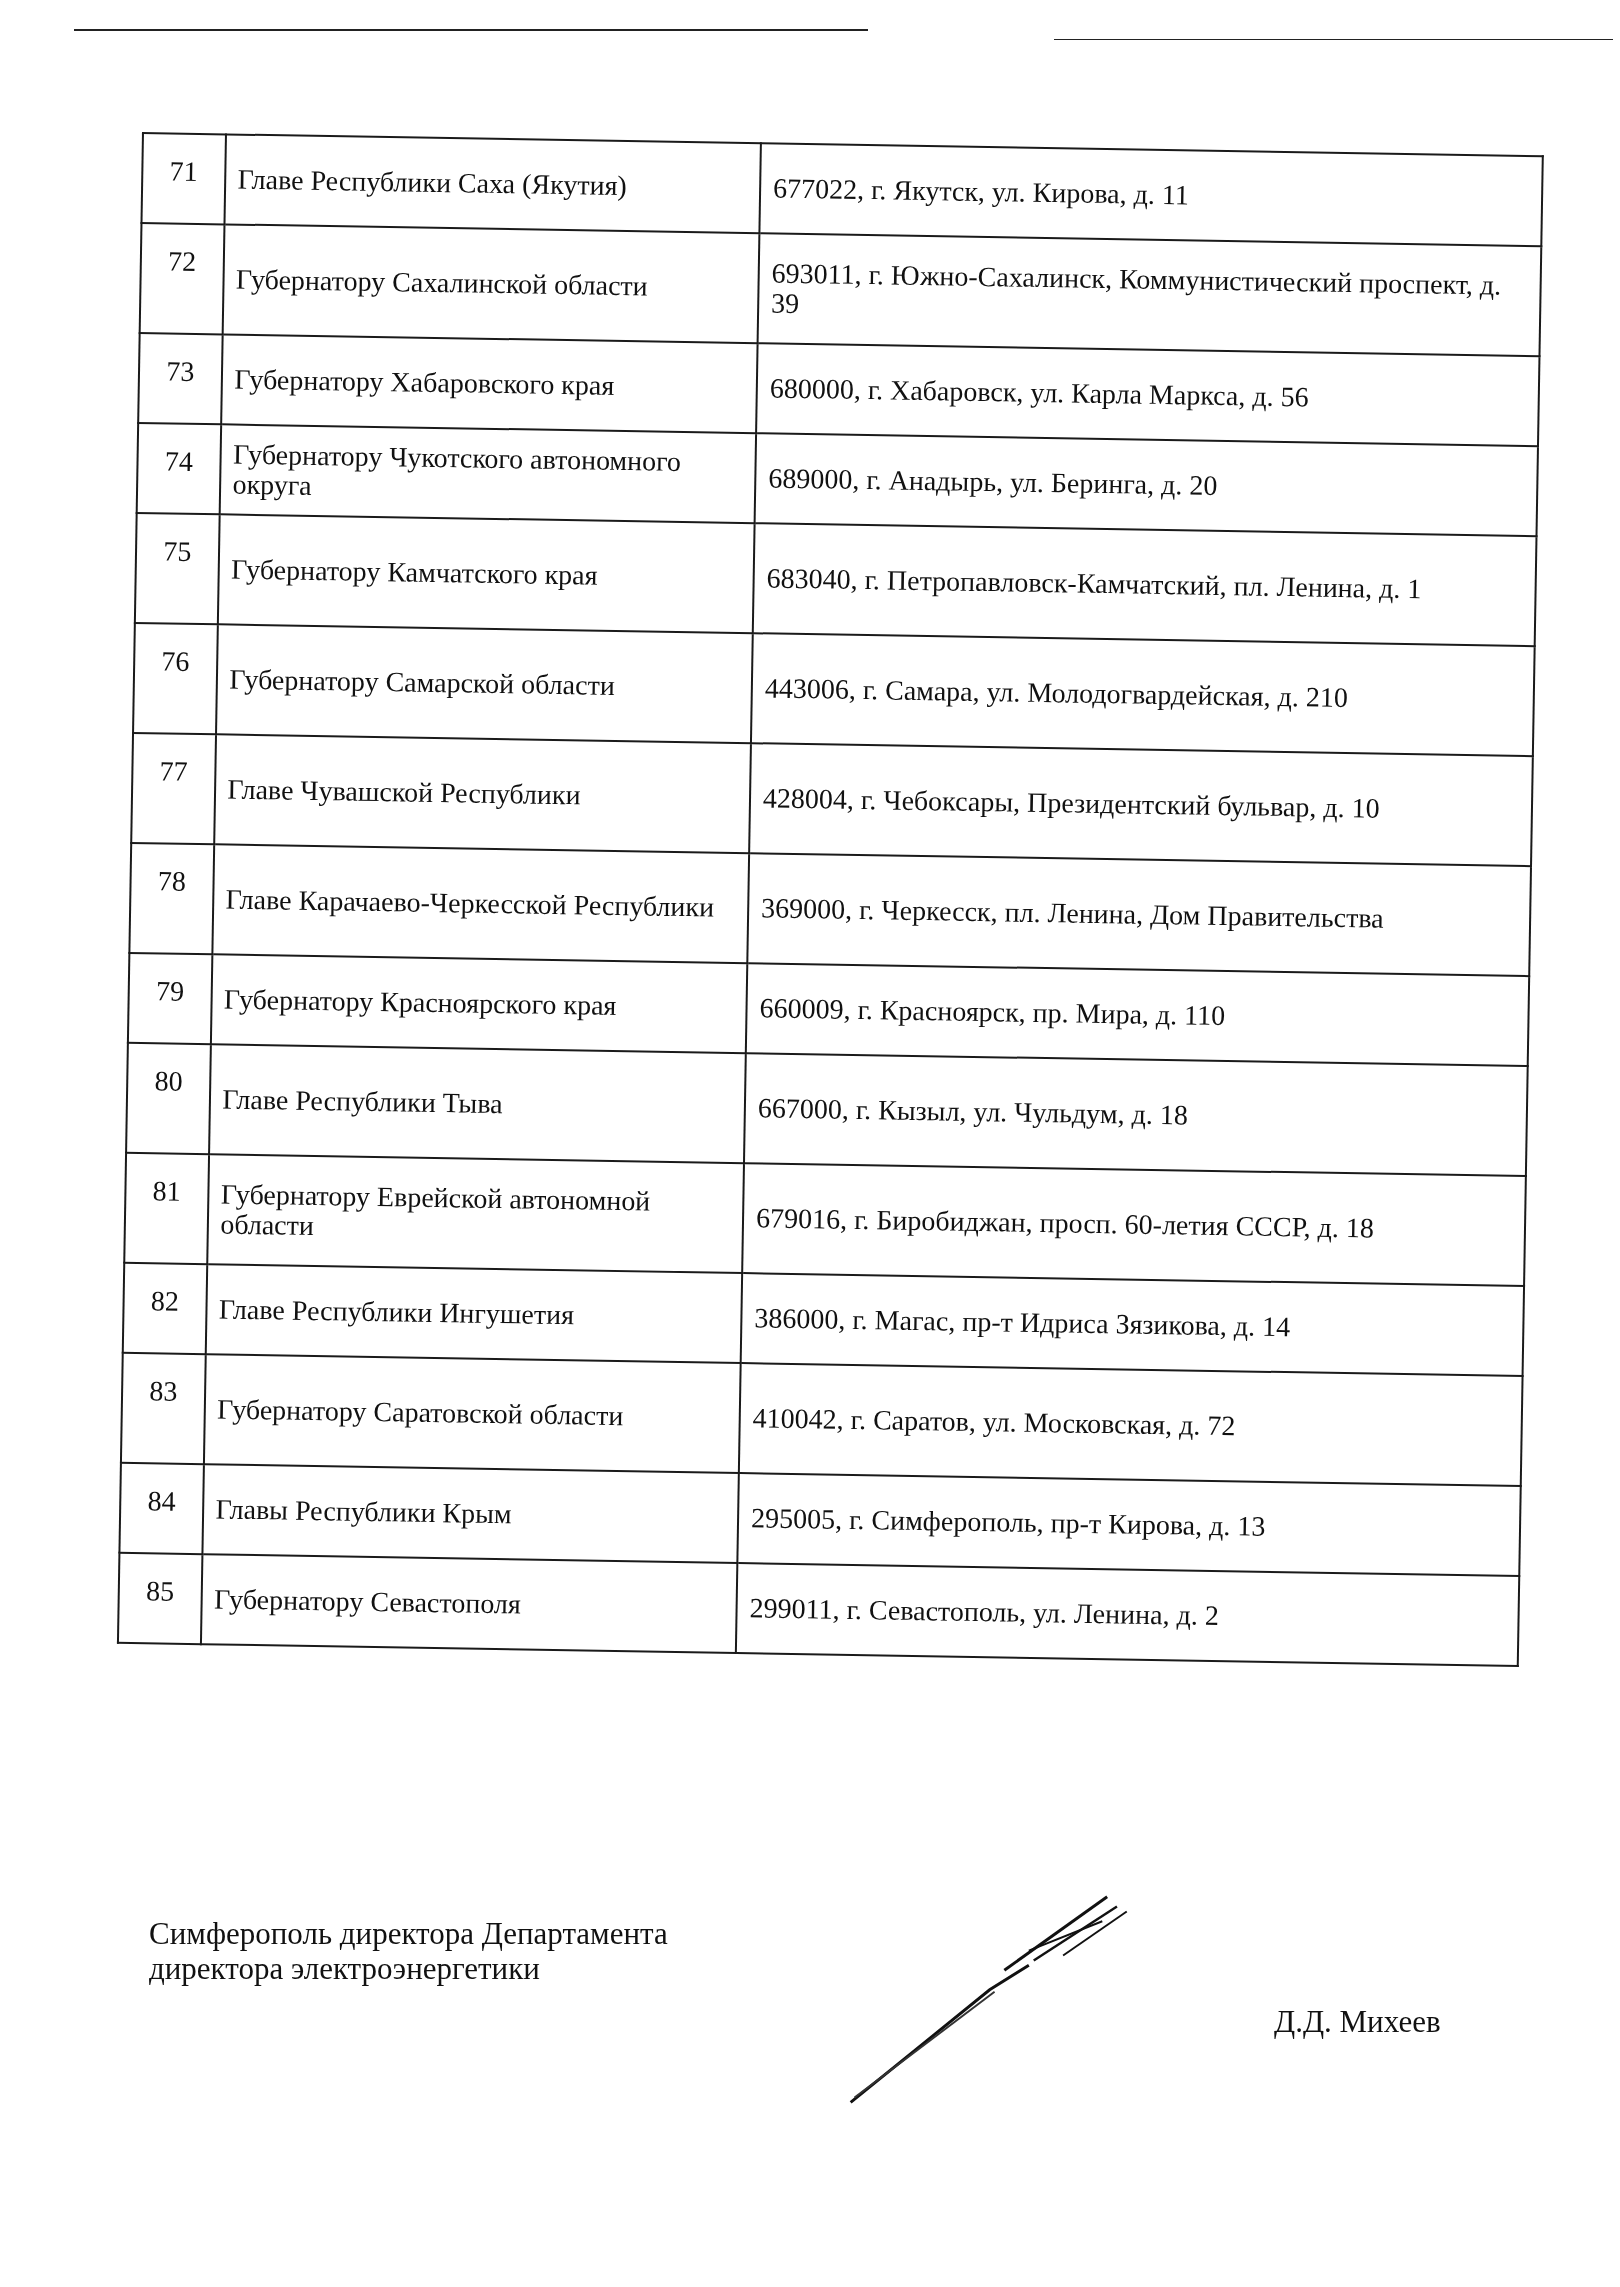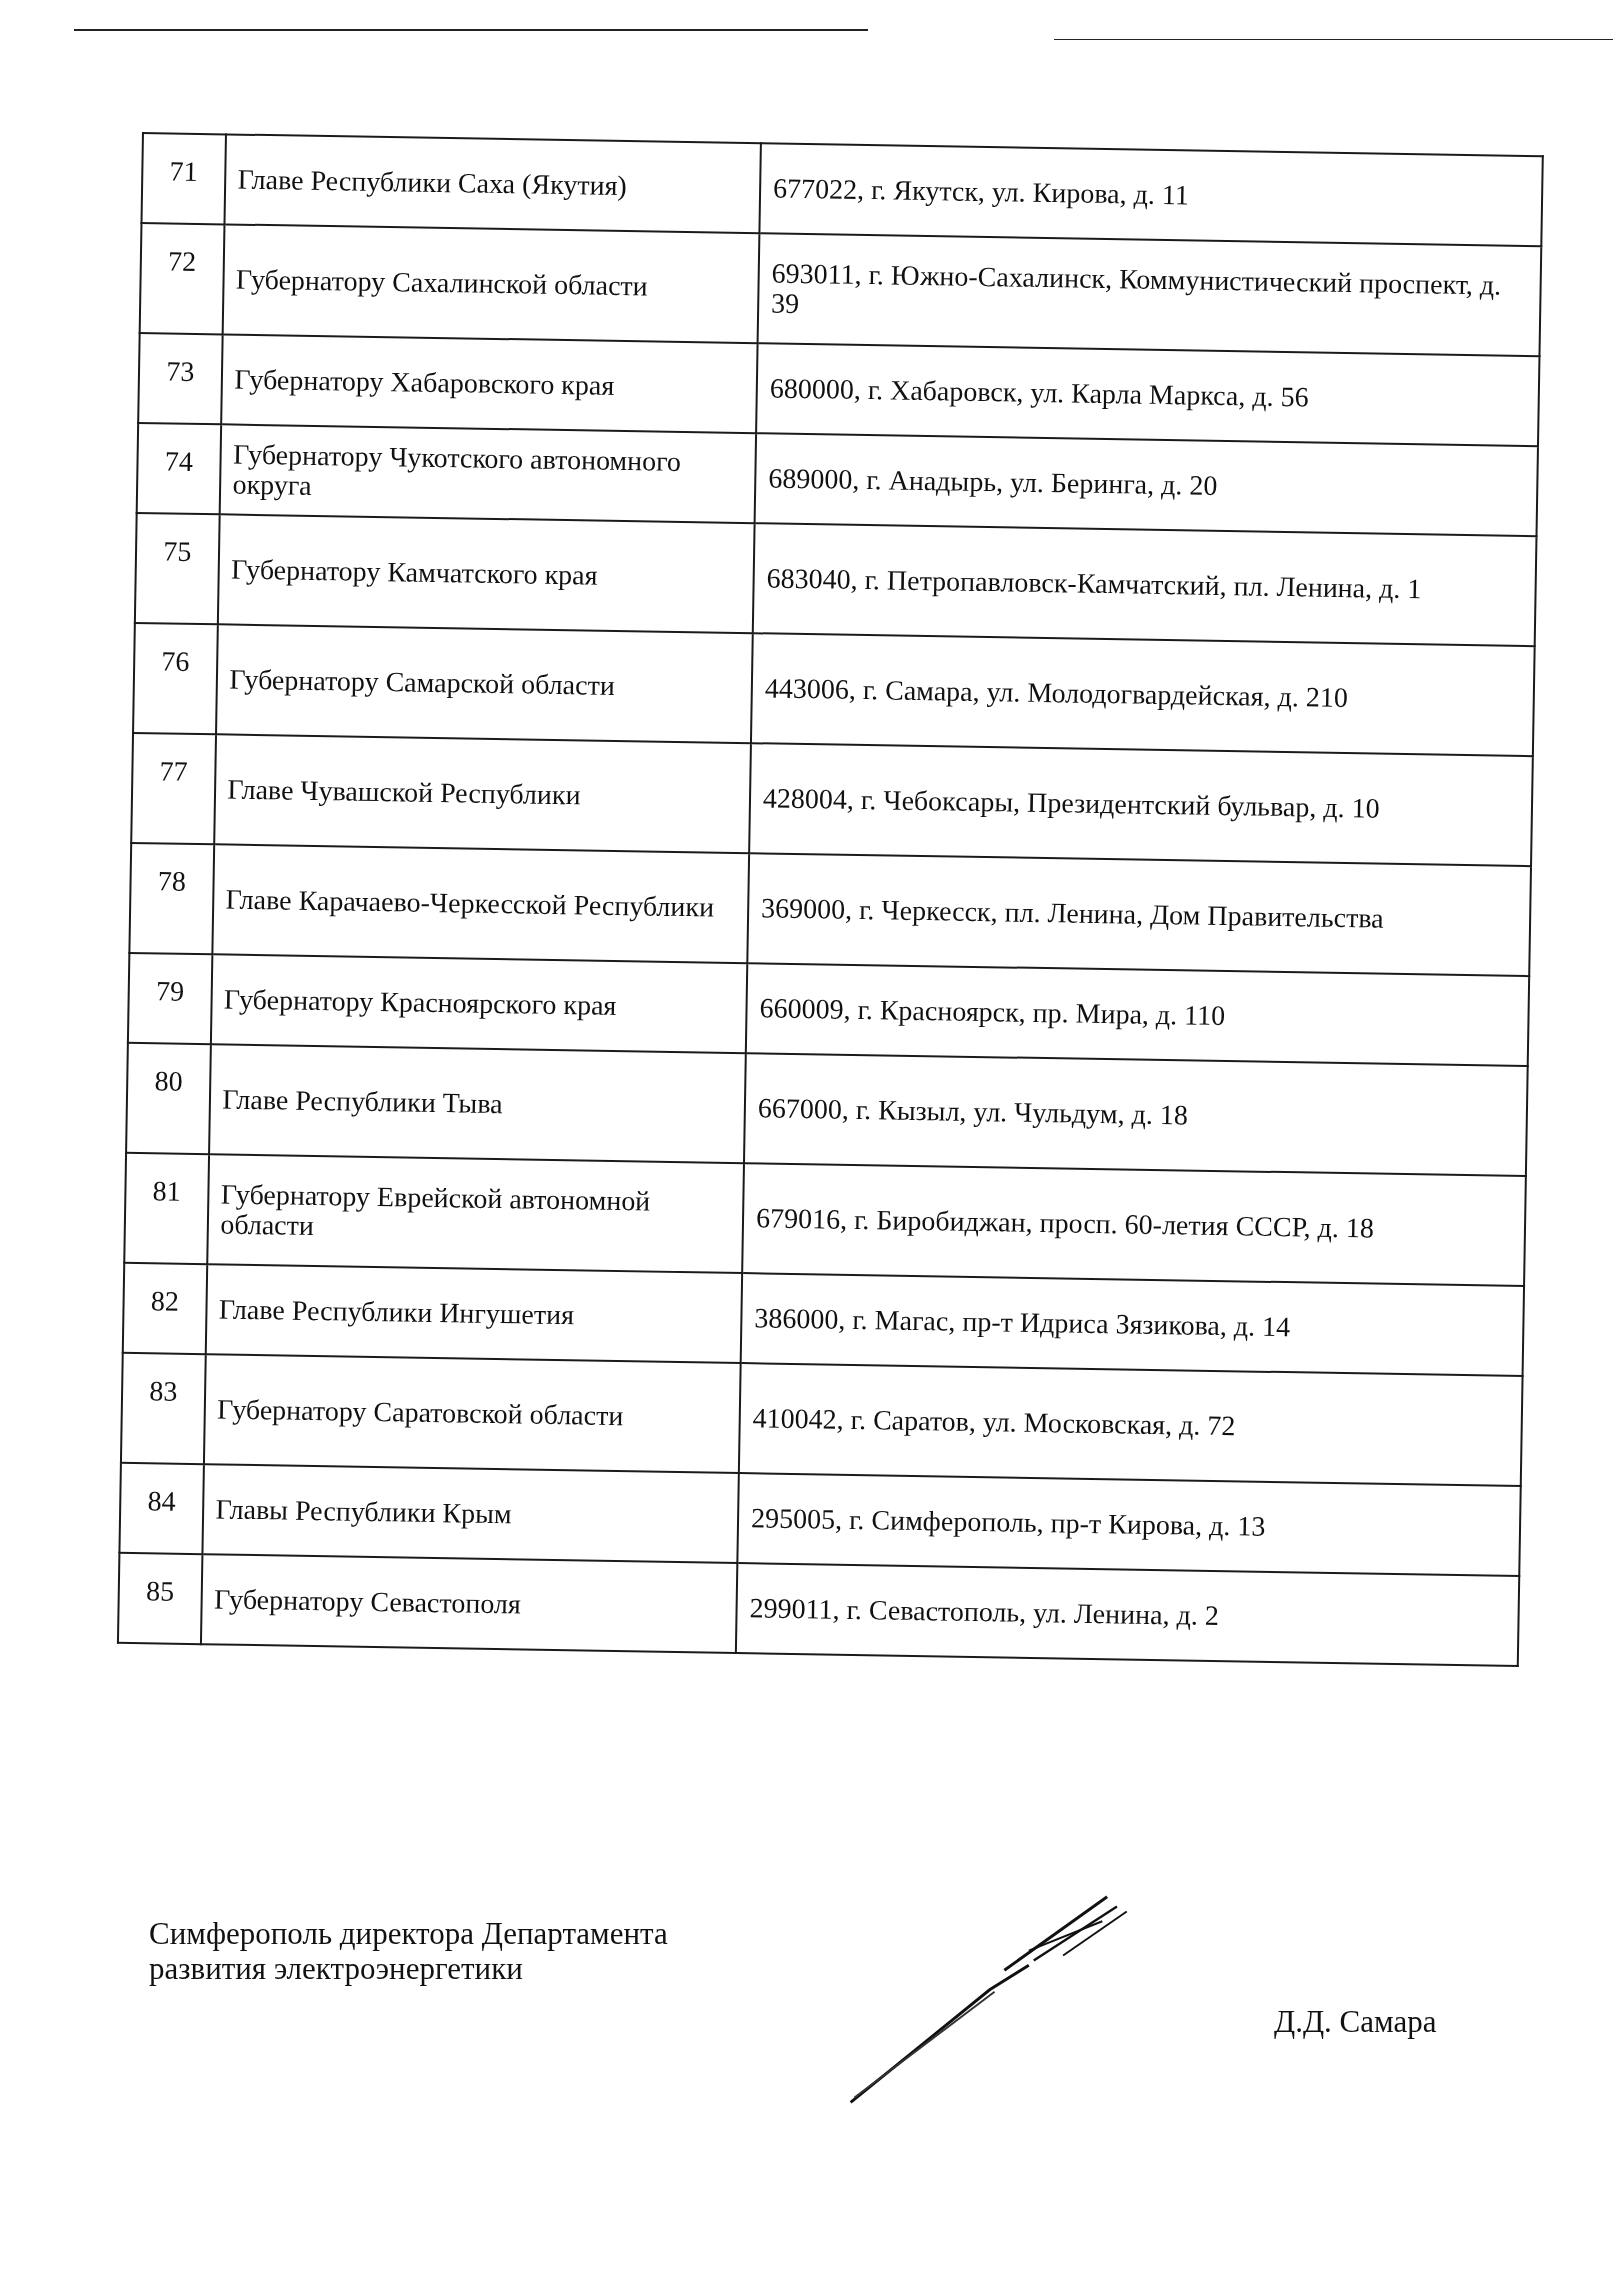--- a/index.html
+++ b/index.html
@@ -100,26 +100,26 @@
           <td class="num">85</td>
           <td class="name">Губернатору Севастополя</td>
           <td class="addr">299011, г. Севастополь, ул. Ленина, д. 2</td>
         </tr>
       </tbody>
   </table>
 </div>
 
 <div class="footer">
   <div>Симферополь директора Департамента</div>
-  <div>развития электроэнергетики</div>
+  <div>директора электроэнергетики</div>
 </div>
 
 <svg class="sig" width="470" height="245" viewBox="0 0 480 250">
   <path d="M18 225 L160 110 L200 85" stroke="#111" stroke-width="3" fill="none"></path>
   <path d="M22 220 L165 112" stroke="#333" stroke-width="2" fill="none"></path>
   <path d="M175 90 L280 15" stroke="#111" stroke-width="3" fill="none"></path>
   <path d="M200 70 L275 40" stroke="#111" stroke-width="2" fill="none"></path>
   <path d="M205 80 L290 25" stroke="#111" stroke-width="2.5" fill="none"></path>
   <path d="M235 75 L300 30" stroke="#111" stroke-width="2" fill="none"></path>
 </svg>
 
-<div class="signer">Д.Д. Самара</div>
+<div class="signer">Д.Д. Михеев</div>
 
 
 </body></html>

